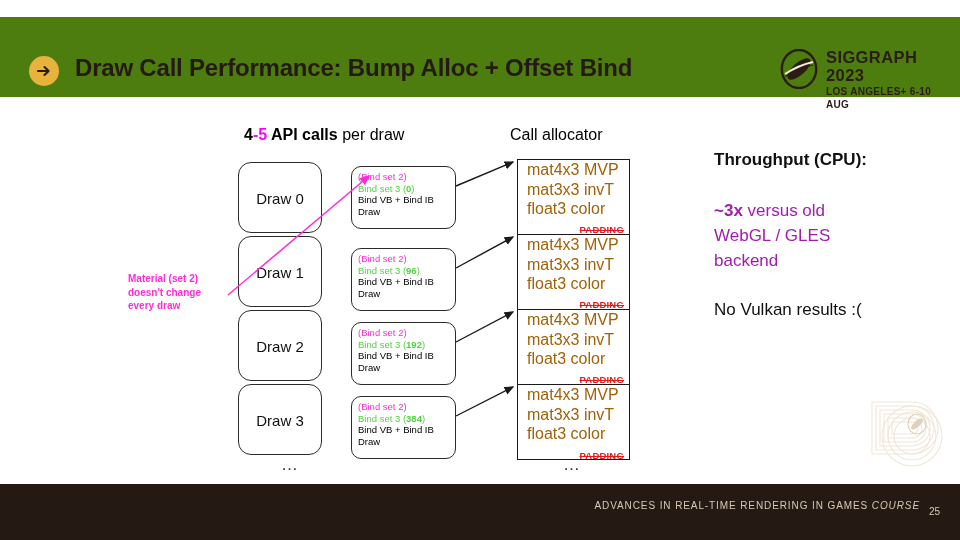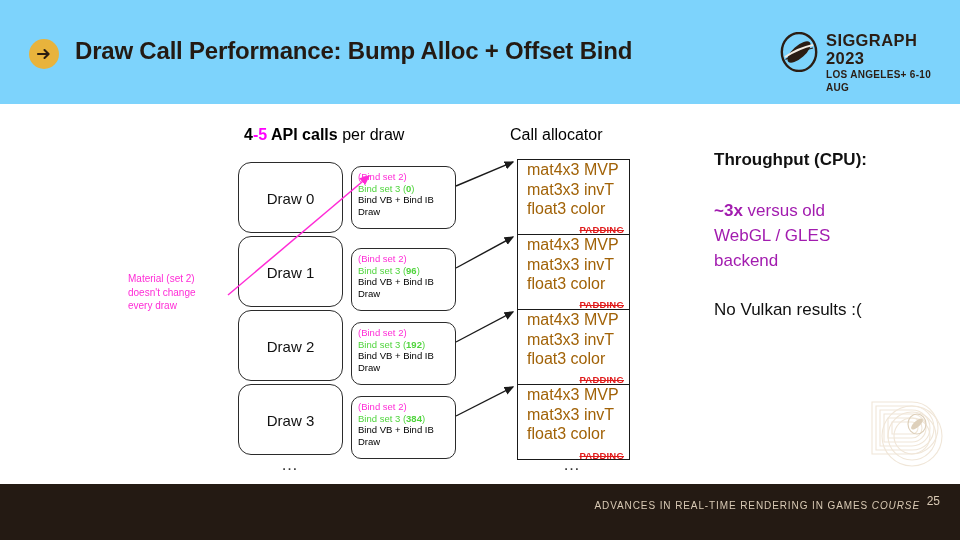--- a/index.html
+++ b/index.html
@@ -7,22 +7,22 @@
     width:960px;height:540px;
     background:#ffffff;
     font-family:"Liberation Sans", sans-serif;
     overflow:hidden;
     position:relative;
   }
   .slide{position:relative;width:960px;height:540px;overflow:hidden;background:#ffffff;}
 
   
   .header{
-    position:absolute;left:0;top:0;width:960px;height:104px;
-    background:#7dd3fc;
+    position:absolute;left:0;top:17px;width:960px;height:80px;
+    background:#4d7c0f;
   }
   .header-arrow{
     position:absolute;left:29px;top:39px;width:30px;height:30px;
     border-radius:50%;background:#e8b33c;
   }
   .header-arrow svg{position:absolute;left:6px;top:6px;}
   .header-title{
     position:absolute;left:75px;top:37px;
     font-size:24px;font-weight:bold;color:#241a13;
     letter-spacing:-0.2px;white-space:nowrap;
@@ -38,42 +38,42 @@
   .footer{
     position:absolute;left:0;top:484px;width:960px;height:56px;
     background:#241a13;
   }
   .footer-text{
     position:absolute;right:40px;top:500px;
     font-size:10px;color:#d8c9b4;letter-spacing:0.9px;white-space:nowrap;
   }
   .footer-text .it{font-style:italic;}
   .footer-page{
-    position:absolute;right:20px;top:494px;
-    font-size:12px;color:#d8c9b4;
+    position:absolute;right:20px;top:506px;
+    font-size:10px;color:#d8c9b4;
   }
   .watermark{
     position:absolute;left:866px;top:396px;width:82px;height:78px;opacity:1;
   }
 
   
   .cap-api{
     position:absolute;left:244px;top:126px;
     font-size:16px;color:#000;white-space:nowrap;
   }
   .cap-api b{font-weight:bold;}
   .cap-api .mag{color:#ff00ff;font-weight:bold;}
   .cap-api .reg{font-weight:normal;}
   .cap-temp{
     position:absolute;left:510px;top:126px;
     font-size:16px;color:#000;white-space:nowrap;
   }
 
   .draw-box{
-    position:absolute;left:238px;width:105px;height:71px;
+    position:absolute;left:238px;width:84px;height:71px;
     border:1.3px solid #2b2b2b;border-radius:13px;background:#fff;
     box-sizing:border-box;
   }
   .draw-box span{
     position:absolute;left:0;right:0;top:50%;transform:translateY(-50%);
     text-align:center;font-size:15px;color:#111;
   }
 
   .api-box{
     position:absolute;left:351px;width:105px;height:63px;
@@ -106,21 +106,21 @@
     text-align:right;
   }
 
   .dots{
     position:absolute;font-size:17px;color:#333;letter-spacing:2px;
   }
 
   
   .mag-note{
     position:absolute;left:128px;top:272px;
-    font-size:10px;line-height:13.5px;color:#ff2bd6;white-space:nowrap;
+    font-size:10px;line-height:13.5px;color:#ff2bd6;white-space:nowrap;font-weight:bold;
   }
 
   
   .r-title{
     position:absolute;left:714px;top:150px;
     font-size:17px;font-weight:bold;color:#111;white-space:nowrap;
   }
   .r-green{
     position:absolute;left:714px;top:198px;
     font-size:17px;line-height:25px;color:#a21caf;white-space:nowrap;

